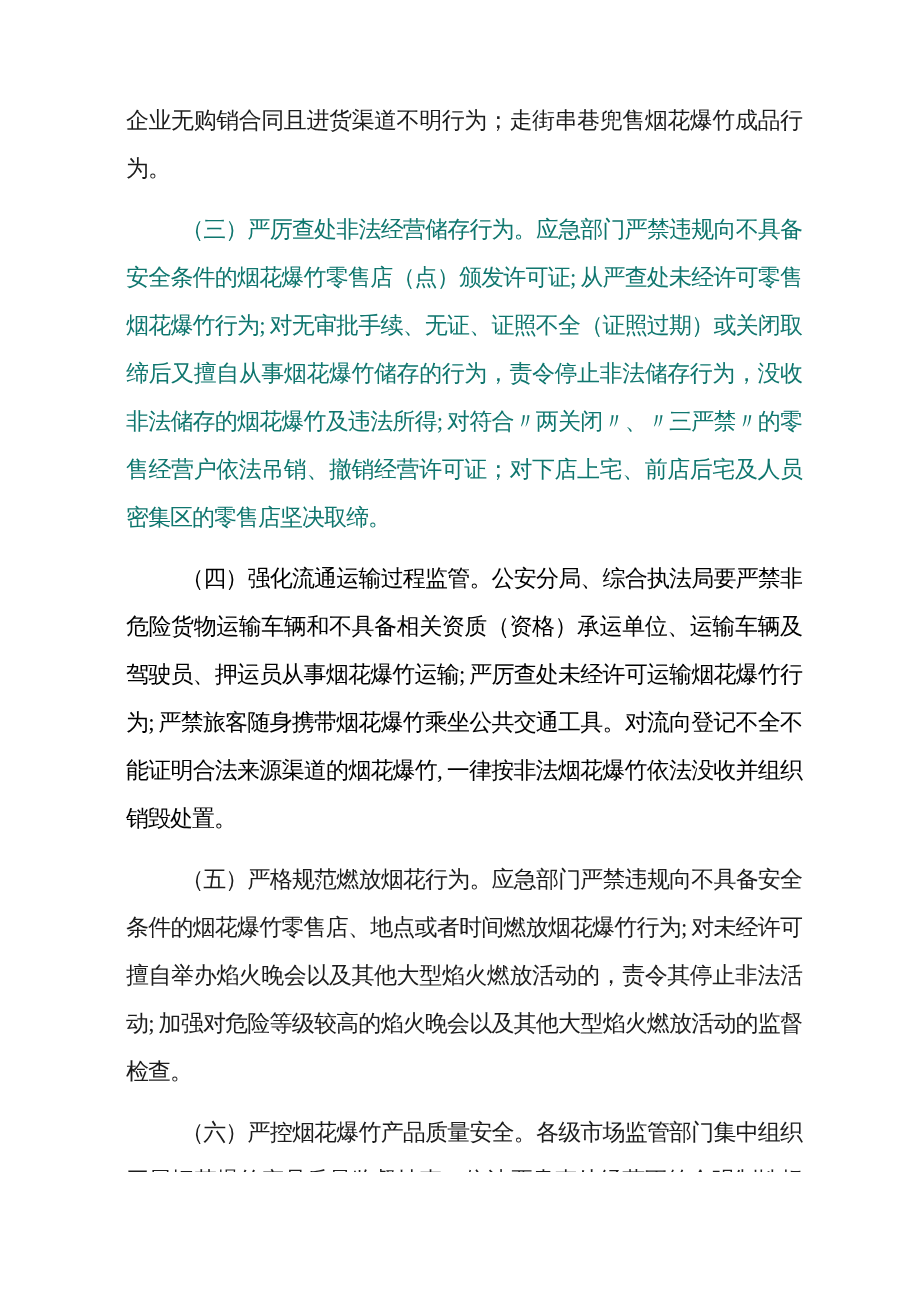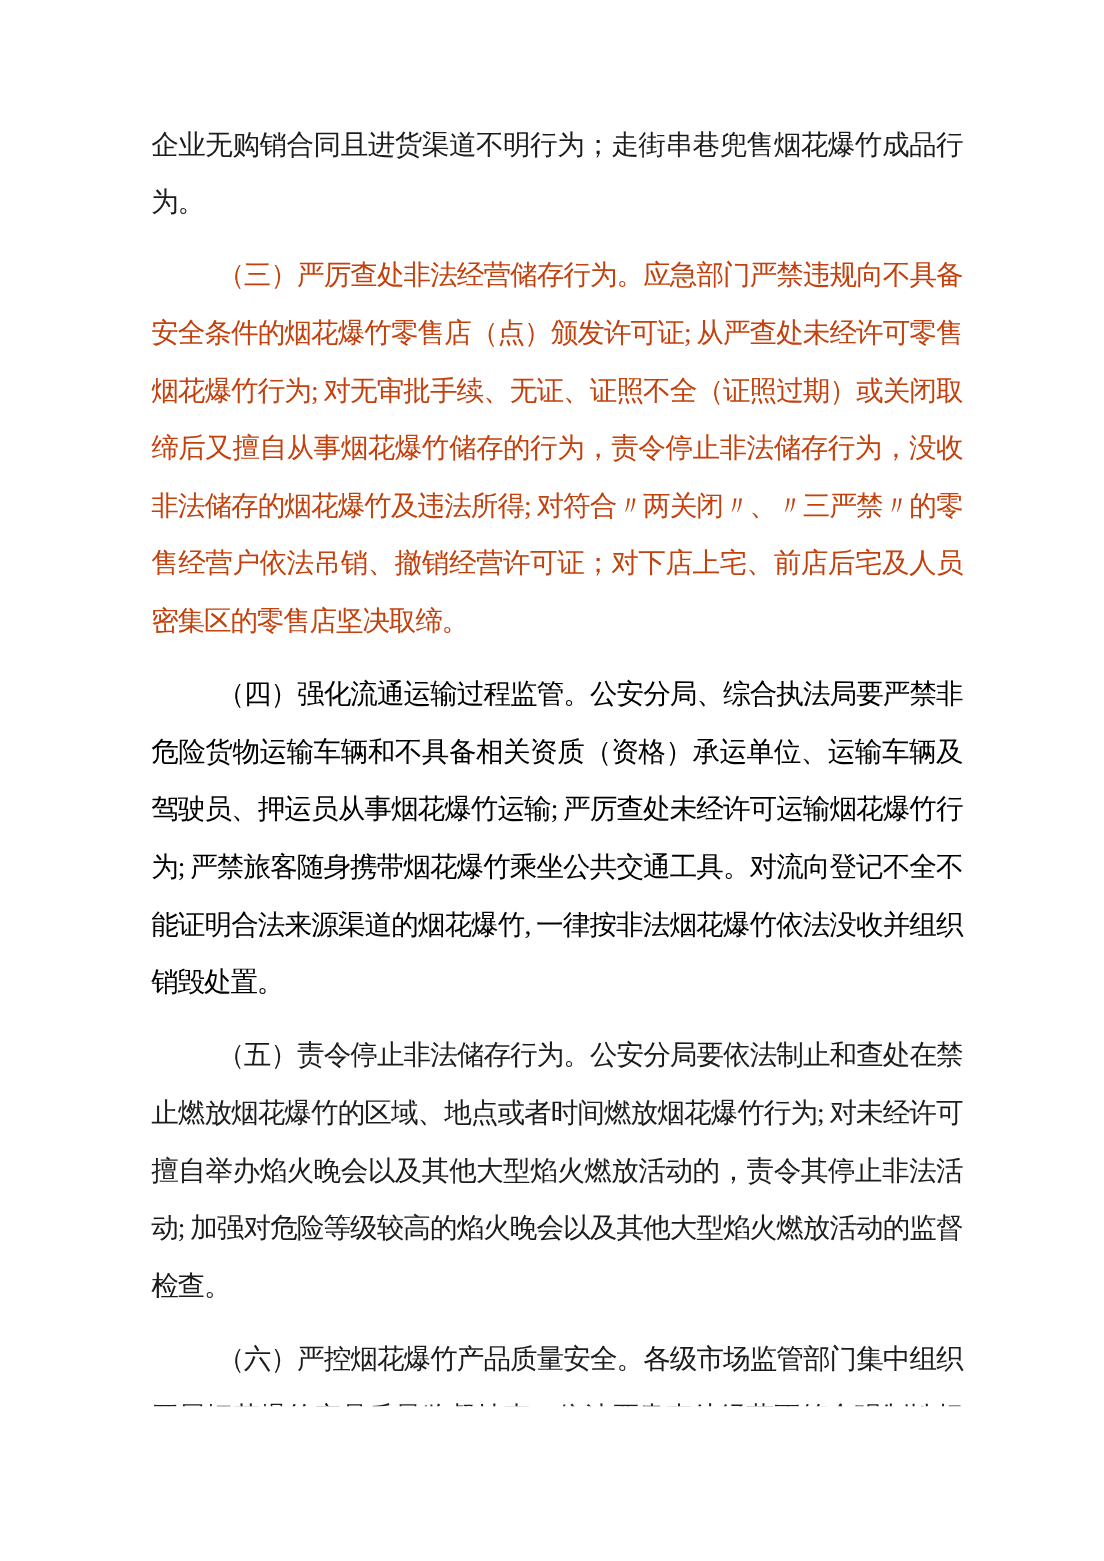--- a/index.html
+++ b/index.html
@@ -37,19 +37,19 @@
   .doc-body p.bold {
     font-weight: bold;
   }
 </style>
 </head>
 <body>
 
 <div class="page">
   <div class="doc-body">
       <p class="" style="color: rgb(28, 28, 28);">企业无购销合同且进货渠道不明行为；走街串巷兜售烟花爆竹成品行为。</p>
-      <p class="indent" style="color: #c2410c;">（三）严厉查处非法经营储存行为。应急部门严禁违规向不具备安全条件的烟花爆竹零售店（点）颁发许可证; 从严查处未经许可零售烟花爆竹行为; 对无审批手续、无证、证照不全（证照过期）或关闭取缔后又擅自从事烟花爆竹储存的行为，责令停止非法储存行为，没收非法储存的烟花爆竹及违法所得; 对符合〃两关闭〃、〃三严禁〃的零售经营户依法吊销、撤销经营许可证；对下店上宅、前店后宅及人员密集区的零售店坚决取缔。</p>
+      <p class="indent" style="color: #0f766e;">（三）严厉查处非法经营储存行为。应急部门严禁违规向不具备安全条件的烟花爆竹零售店（点）颁发许可证; 从严查处未经许可零售烟花爆竹行为; 对无审批手续、无证、证照不全（证照过期）或关闭取缔后又擅自从事烟花爆竹储存的行为，责令停止非法储存行为，没收非法储存的烟花爆竹及违法所得; 对符合〃两关闭〃、〃三严禁〃的零售经营户依法吊销、撤销经营许可证；对下店上宅、前店后宅及人员密集区的零售店坚决取缔。</p>
       <p class="indent" style="color: #000000;">（四）强化流通运输过程监管。公安分局、综合执法局要严禁非危险货物运输车辆和不具备相关资质（资格）承运单位、运输车辆及驾驶员、押运员从事烟花爆竹运输; 严厉查处未经许可运输烟花爆竹行为; 严禁旅客随身携带烟花爆竹乘坐公共交通工具。对流向登记不全不能证明合法来源渠道的烟花爆竹, 一律按非法烟花爆竹依法没收并组织销毁处置。</p>
-      <p class="indent" style="color: rgb(28, 28, 28);">（五）责令停止非法储存行为。公安分局要依法制止和查处在禁止燃放烟花爆竹的区域、地点或者时间燃放烟花爆竹行为; 对未经许可擅自举办焰火晚会以及其他大型焰火燃放活动的，责令其停止非法活动; 加强对危险等级较高的焰火晚会以及其他大型焰火燃放活动的监督检查。</p>
+      <p class="indent" style="color: rgb(28, 28, 28);">（五）严格规范燃放烟花行为。应急部门严禁违规向不具备安全条件的烟花爆竹零售店、地点或者时间燃放烟花爆竹行为; 对未经许可擅自举办焰火晚会以及其他大型焰火燃放活动的，责令其停止非法活动; 加强对危险等级较高的焰火晚会以及其他大型焰火燃放活动的监督检查。</p>
       <p class="indent" style="color: rgb(28, 28, 28);">（六）严控烟花爆竹产品质量安全。各级市场监管部门集中组织开展烟花爆竹产品质量监督抽查，依法严肃查处经营不符合强制性标准、假冒伪劣产品行为。</p>
       <p class="indent bold" style="color: rgb(28, 28, 28);">三、实施步骤</p>
     </div>
 </div>
 
 </body></html>

